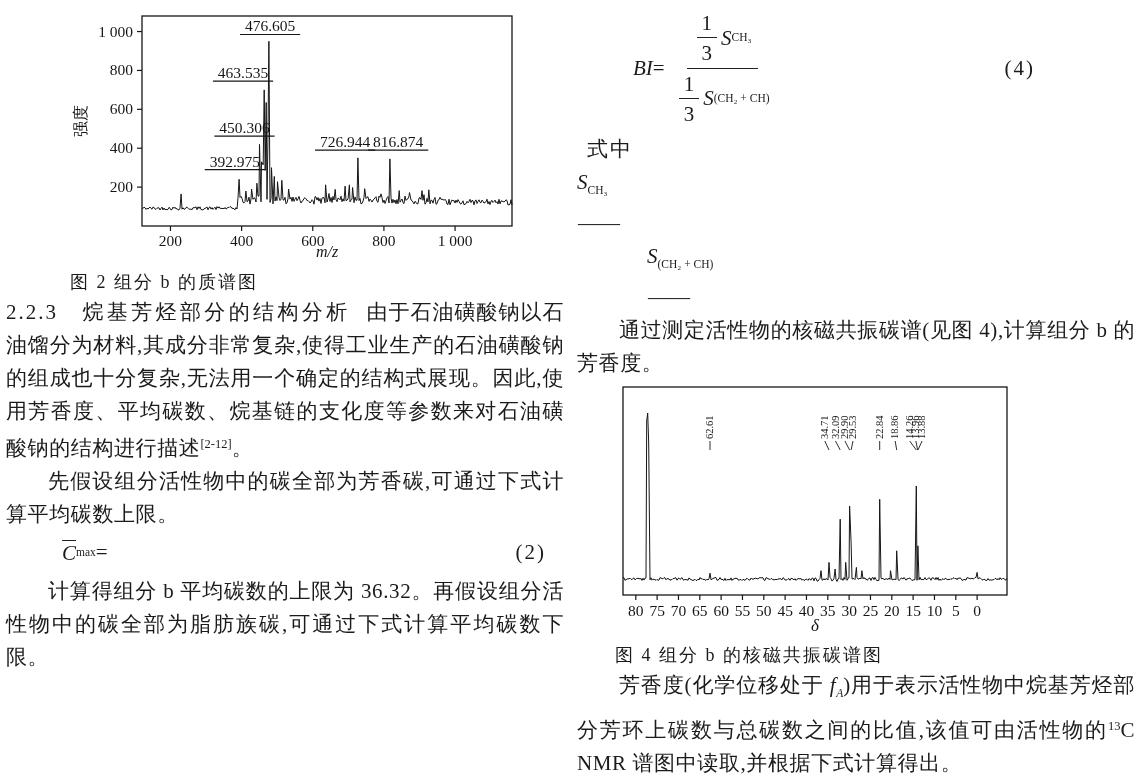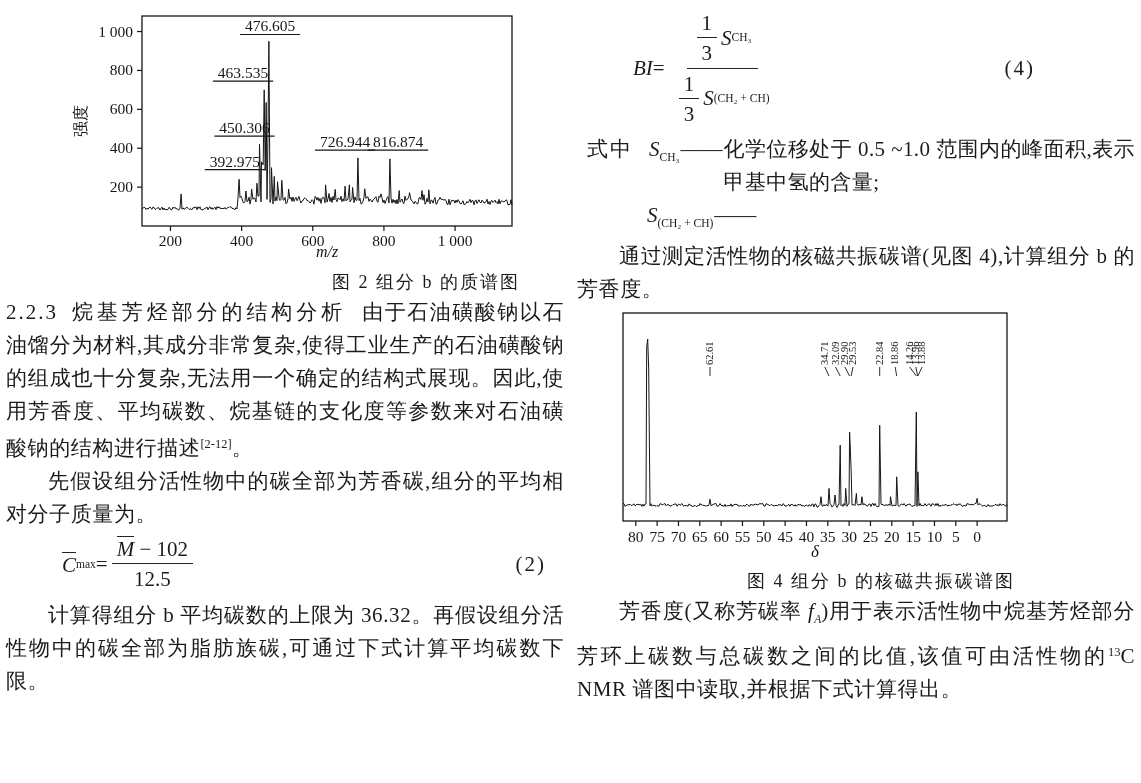--- a/index.html
+++ b/index.html
@@ -9,42 +9,42 @@
     font-family:"Liberation Serif","DejaVu Serif",serif;
     font-size:21px;line-height:33px;
   }
   .page{display:flex;padding:5px 6px 0 6px;gap:13px;}
   .col{width:558px;flex:0 0 auto;}
   p{margin:0;text-align:justify;letter-spacing:0.6px;}
   .indent{text-indent:2em;}
   .sup{font-size:12.5px;vertical-align:7px;letter-spacing:0;}
   .sbsm{font-size:11.5px;vertical-align:-5px;letter-spacing:0;text-align:center;}
   .it{font-style:italic;}
-  .secnum{letter-spacing:2px;margin-right:5px;}
-  .sectitle{letter-spacing:3px;margin-right:16px;margin-left:8px;}
+  .secnum{letter-spacing:2px;margin-right:24px;}
+  .sectitle{letter-spacing:3px;margin-right:16px;}
   
   .fig{margin:3px 0 1px 64px;}
   .fig4{margin-left:38px;}
-  .figcap{text-align:right;font-size:18px;line-height:25px;letter-spacing:2px;margin:0;}
+  .figcap{text-align:left;font-size:18px;line-height:25px;letter-spacing:2px;margin:0;}
   .figcap.en{font-size:16.5px;letter-spacing:0.4px;}
   .figwrap2{width:450px;}
   .figwrap4{width:400px;}
   
   .eqrow{display:flex;align-items:center;margin:5px 0 6px 0;}
   .eqbody{margin-left:56px;display:inline-flex;align-items:center;}
   .eqtag{margin-left:auto;margin-right:18px;letter-spacing:2px;}
   .eqtag.t4{margin-right:100px;}
   .frac{display:inline-flex;flex-direction:column;align-items:center;text-align:center;vertical-align:middle;margin:0 4px;}
   .frac .num{border-bottom:1.4px solid #222;padding:0 5px 1px 5px;line-height:1.25;}
   .frac .den{padding:2px 5px 0 5px;line-height:1.25;}
   .fracrow{display:inline-flex;align-items:center;line-height:1.2;}
   .ovl{display:inline-block;border-top:1.4px solid #222;padding-top:1px;line-height:1.05;}
   .eqrow .big > .num, .eqrow .big > .den{padding-left:6px;padding-right:6px;}
   
-  .wrow{display:flex;align-items:flex-start;}
+  .wrow{display:flex;align-items:flex-start;flex-direction:column;}
   .wrow .wlabel{flex:0 0 auto;margin:0 16px 0 10px;letter-spacing:2px;}
   .wrow .wsym{flex:0 0 auto;white-space:nowrap;}
   .wrow .wdash{flex:0 0 auto;letter-spacing:0;margin:0 1px;}
   .wrow .wtext{flex:1 1 auto;text-align:justify;letter-spacing:0.4px;}
   .wrow.second{margin-left:70px;}
   svg text{font-family:"Liberation Serif","DejaVu Serif",serif;}
 </style>
 </head>
 <body>
 
@@ -90,31 +90,27 @@
             <text x="275.1442307692308" y="139.16666666666669" font-size="15.5" text-anchor="middle" fill="#161616">726.944</text>
             <line x1="245.04423076923078" y1="142.16666666666669" x2="305.2442307692308" y2="142.16666666666669" stroke="#161616" stroke-width="1.1"></line>
             <text x="328.15384615384613" y="139.16666666666669" font-size="15.5" text-anchor="middle" fill="#161616">816.874</text>
             <line x1="298.0538461538461" y1="142.16666666666669" x2="358.25384615384615" y2="142.16666666666669" stroke="#161616" stroke-width="1.1"></line>
           </svg></div>
       <p class="figcap">图 2  组分 b 的质谱图</p>
     </div>
 
     <p><span class="secnum">2.2.3</span><span class="sectitle">烷基芳烃部分的结构分析</span><span>由于石油磺酸钠以石油馏分为材料,其成分非常复杂,使得工业生产的石油磺酸钠的组成也十分复杂,无法用一个确定的结构式展现。因此,使用芳香度、平均碳数、烷基链的支化度等参数来对石油磺酸钠的结构进行描述</span><span class="sup">[2-12]</span><span>。</span></p>
 
-    <p class="indent">先假设组分活性物中的碳全部为芳香碳,组分的平均相对分子质量为。</p>
+    <p class="indent">先假设组分活性物中的碳全部为芳香碳,可通过下式计算平均碳数上限。</p>
 
     <div class="eqrow">
       <span class="eqbody">
           <span class="it ovl">C</span>
           <span class="sbsm">max</span>
           <span> = </span>
-          <span class="frac">
-            <span class="num"><span class="it ovl">M</span><span> − 102</span></span>
-            <span class="den">12.5</span>
-          </span>
         </span>
       <span class="eqtag">(2)</span>
     </div>
 
     <p class="indent">计算得组分 b 平均碳数的上限为 36.32。再假设组分活性物中的碳全部为脂肪族碳,可通过下式计算平均碳数下限。</p>
 
   </div>
 
   <div class="col">
 
@@ -142,21 +138,20 @@
           </span>
         </span>
       <span class="eqtag t4">(4)</span>
     </div>
 
     <div class="where">
       <div class="wrow">
         <span class="wlabel">式中</span>
         <span class="wsym"><span class="it">S</span><span class="sbsm">CH₃</span></span>
         <span class="wdash">——</span>
-        <div class="wtext">化学位移处于 0.5 ~1.0 范围内的峰面积,表示甲基中氢的含量;</div>
       </div>
       <div class="wrow second">
         <span class="wsym"><span class="it">S</span><span class="sbsm">(CH₂ + CH)</span></span>
         <span class="wdash">——</span>
       </div>
     </div>
 
     <p class="indent">通过测定活性物的核磁共振碳谱(见图 4),计算组分 b 的芳香度。</p>
 
     <div class="fig fig4 figwrap4">
@@ -215,16 +210,16 @@
             <text x="0" y="0" font-size="10.5" fill="#161616" transform="translate(297.9 56) rotate(-90)">14.26</text>
             <line x1="294.7" y1="58" x2="301.3" y2="67" stroke="#161616" stroke-width="0.9"></line>
             <text x="0" y="0" font-size="10.5" fill="#161616" transform="translate(304.1 56) rotate(-90)">13.96</text>
             <line x1="300.9" y1="58" x2="302.6" y2="67" stroke="#161616" stroke-width="0.9"></line>
             <text x="0" y="0" font-size="10.5" fill="#161616" transform="translate(310.3 56) rotate(-90)">13.88</text>
             <line x1="307.1" y1="58" x2="302.9" y2="67" stroke="#161616" stroke-width="0.9"></line>
           </svg></div>
       <p class="figcap">图 4  组分 b 的核磁共振碳谱图</p>
     </div>
 
-    <p class="indent"><span>芳香度(又称芳碳率 </span><span class="it">f</span><span class="sbsm it">A</span><span>)用于表示活性物中烷基芳烃部分芳环上碳数与总碳数之间的比值,该值可由活性物的</span><span class="sup">13</span><span>C NMR 谱图中读取,并根据下式计算得出。</span></p>
+    <p class="indent"><span>芳香度(化学位移处于 </span><span class="it">f</span><span class="sbsm it">A</span><span>)用于表示活性物中烷基芳烃部分芳环上碳数与总碳数之间的比值,该值可由活性物的</span><span class="sup">13</span><span>C NMR 谱图中读取,并根据下式计算得出。</span></p>
 
   </div>
 </div>
 
 </body></html>

